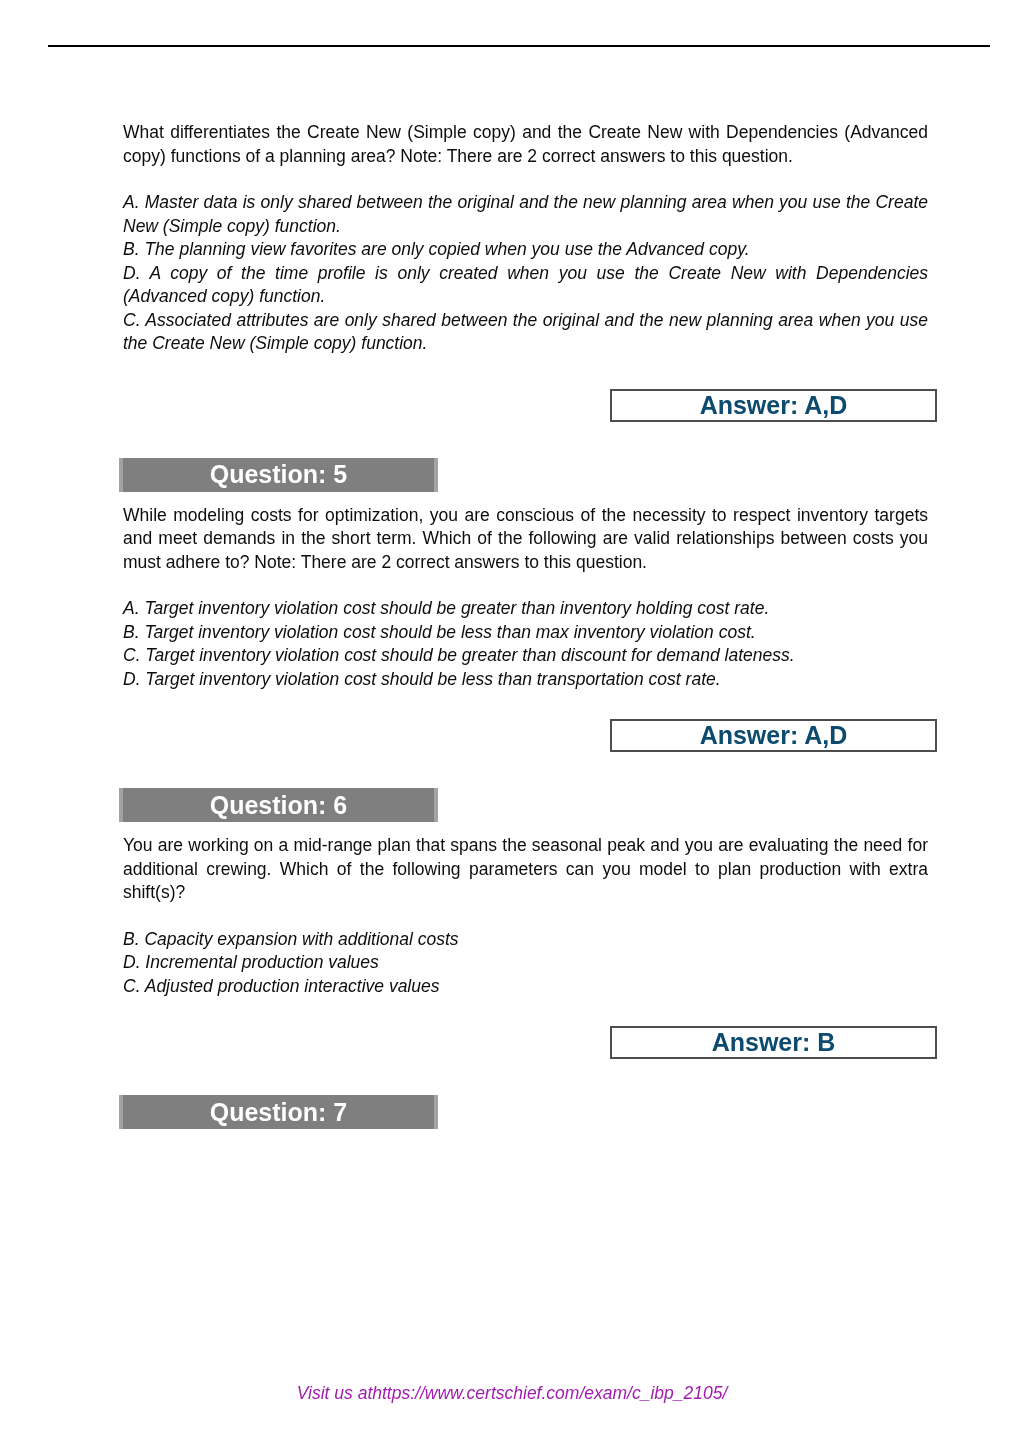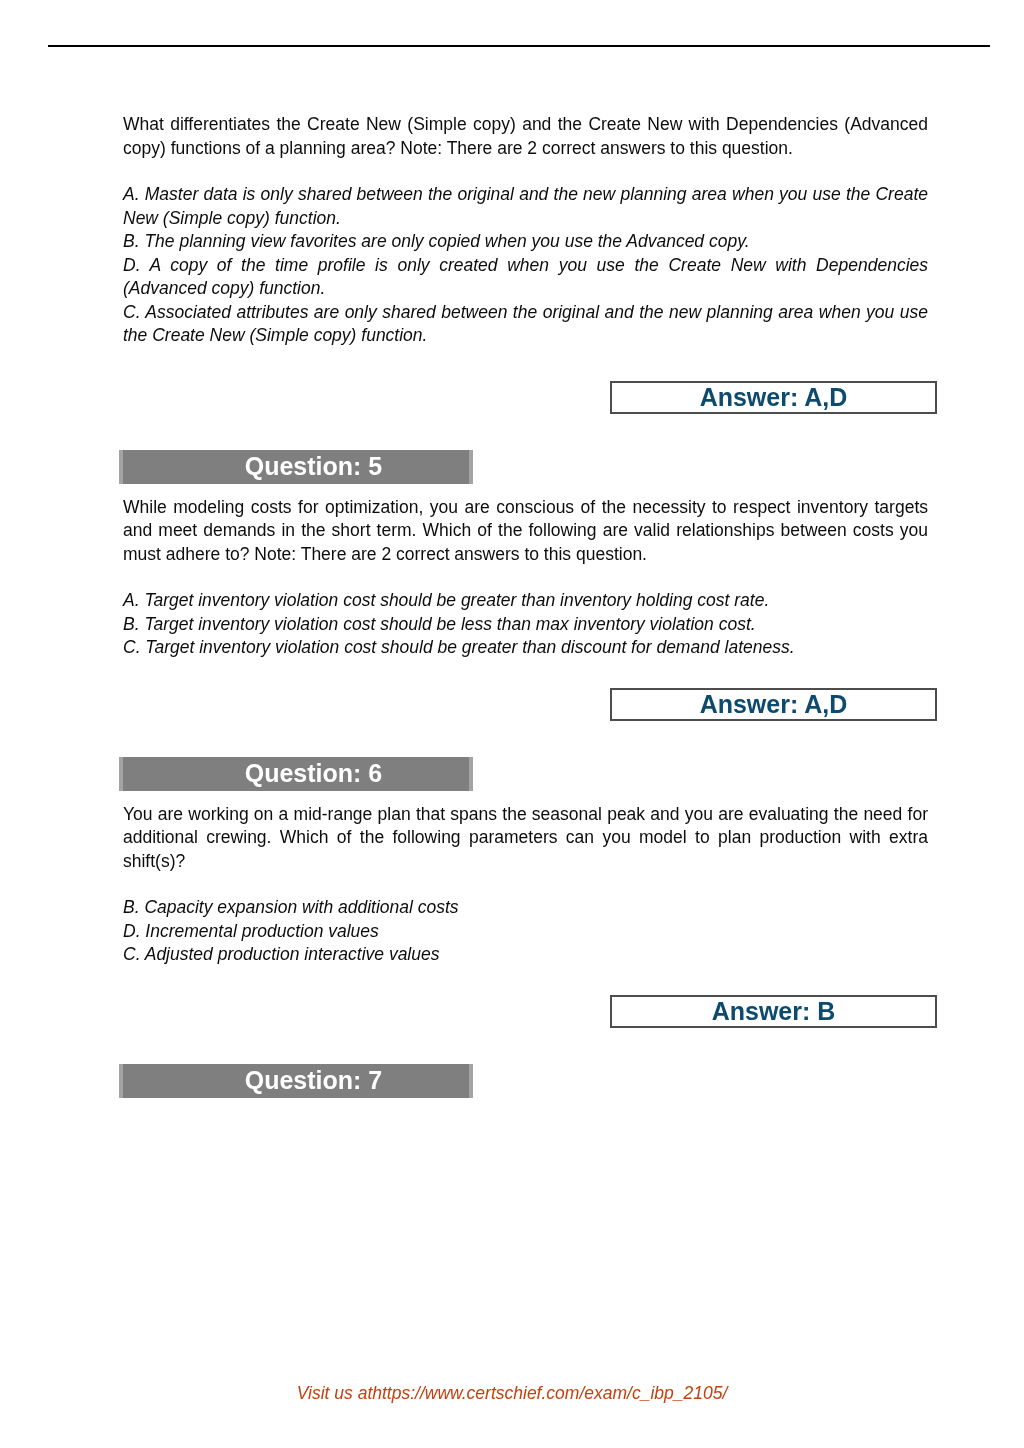--- a/index.html
+++ b/index.html
@@ -16,21 +16,21 @@
     position: absolute;
     left: 48px;
     top: 45px;
     width: 942px;
     height: 0;
     border-top: 2px solid #000000;
   }
   .content {
     position: absolute;
     left: 123px;
-    top: 0;
+    top: 8px;
     width: 805px;
   }
   .q-body {
     margin: 0;
     font-size: 17.5px;
     line-height: 23.5px;
     text-align: justify;
   }
   .options { margin-top: 23px; text-align: justify; font-style: italic; }
   .opt {
@@ -59,34 +59,33 @@
     height: 34px;
     background: #7f7f7f;
     border-left: 4px solid #a3a3a3;
     border-right: 4px solid #a3a3a3;
     display: flex;
     align-items: center;
     justify-content: center;
     font-size: 25px;
     font-weight: bold;
     color: #ffffff;
-    padding-left: 35px;
   }
   .q-banner.first { margin-top: 36px; }
   .banner-body-gap { margin-top: 12px; }
   .section-first { margin-top: 113px; }
   .footer {
     position: absolute;
     left: 0;
     top: 1383px;
     width: 1024px;
     text-align: center;
     font-style: italic;
     font-size: 17.5px;
-    color: #c2410c;
+    color: #a21caf;
   }
 </style>
 </head>
 <body>
 
 <div class="page">
 
   <div class="top-rule"></div>
 
   <div class="content">
@@ -102,20 +101,21 @@
       <div class="answer-box">Answer: A,D</div>
     </section>
 
     <section>
       <div class="q-banner first">Question: 5</div>
       <p class="q-body banner-body-gap">While modeling costs for optimization, you are conscious of the necessity to respect inventory targets and meet demands in the short term. Which of the following are valid relationships between costs you must adhere to? Note: There are 2 correct answers to this question.</p>
       <div class="options">
         <p class="opt">A. Target inventory violation cost should be greater than inventory holding cost rate.</p>
         <p class="opt">B. Target inventory violation cost should be less than max inventory violation cost.</p>
         <p class="opt">C. Target inventory violation cost should be greater than discount for demand lateness.</p>
+        <p class="opt">D. Target inventory violation cost should be less than transportation cost rate.</p>
       </div>
       <div class="answer-box m2">Answer: A,D</div>
     </section>
 
     <section>
       <div class="q-banner">Question: 6</div>
       <p class="q-body banner-body-gap">You are working on a mid-range plan that spans the seasonal peak and you are evaluating the need for additional crewing. Which of the following parameters can you model to plan production with extra shift(s)?</p>
       <div class="options">
         <p class="opt">B. Capacity expansion with additional costs</p>
         <p class="opt">D. Incremental production values</p>

